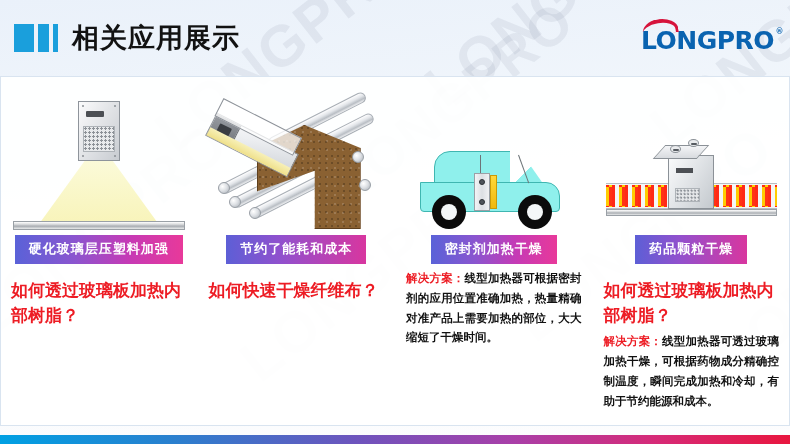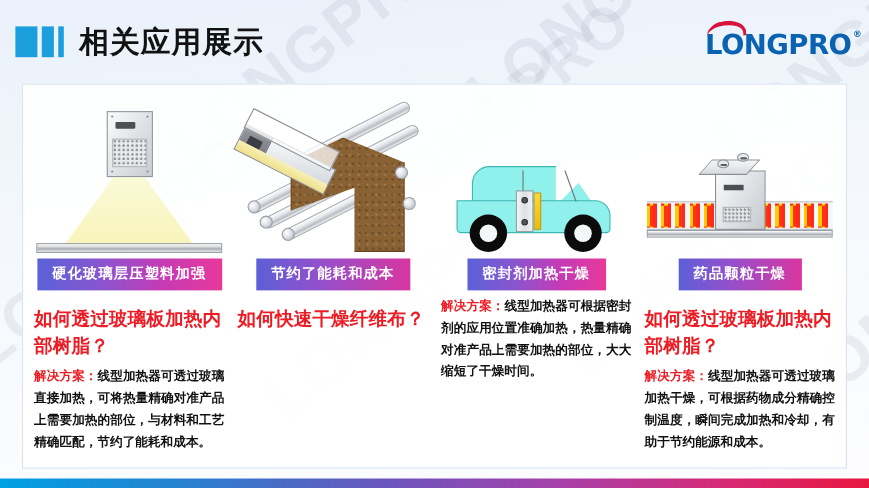--- a/index.html
+++ b/index.html
@@ -112,26 +112,27 @@
     font-size: 16px;
     font-weight: 700;
     color: #1171bd;
     letter-spacing: 2px;
   }
 
   
   .panel {
     position: relative;
     z-index: 10;
-    margin: 0 20px;
+    margin: 0 0;
     height: 350px;
     background: rgba(255,255,255,0.93);
     border: 1px solid #d9e4f0;
     display: flex;
     padding: 6px 4px 4px 4px;
+    gap: 10px;
   }
 
   .card {
     position: relative;
     flex: 1 1 0;
     display: flex;
     flex-direction: column;
     padding: 0 6px;
   }
   .card + .card { border-left: 0; }
@@ -452,21 +453,20 @@
           <div class="screw" style="right:3px; top:3px;"></div>
           <div class="screw" style="left:3px;  bottom:3px;"></div>
           <div class="screw" style="right:3px; bottom:3px;"></div>
         </div>
 
         <div class="rail" style="top:138px;"></div>
       </div>
 
       <div class="card-badge">硬化玻璃层压塑料加强</div>
       <div class="card-q">如何透过玻璃板加热内部树脂？</div>
-      <div class="card-body"><span class="lead">解决方案：</span><span>线型加热器可透过玻璃直接加热，可将热量精确对准产品上需要加热的部位，与材料和工艺精确匹配，节约了能耗和成本。</span></div>
     </div>
 
     <div class="card c2">
       <div class="card-figure">
 
         <div class="roller" style="left:24px;  top:116px; width:104px; transform:rotate(-27deg);"></div>
         <div class="roller" style="left:12px;  top:102px; width:104px; transform:rotate(-27deg);"></div>
         <div class="roller" style="left:44px;  top:126px; width:112px; transform:rotate(-27deg);"></div>
         <div class="roller" style="left:66px;  top:78px;  width:110px; transform:rotate(-27deg);"></div>
         <div class="roller" style="left:60px;  top:56px;  width:108px; transform:rotate(-27deg);"></div>

